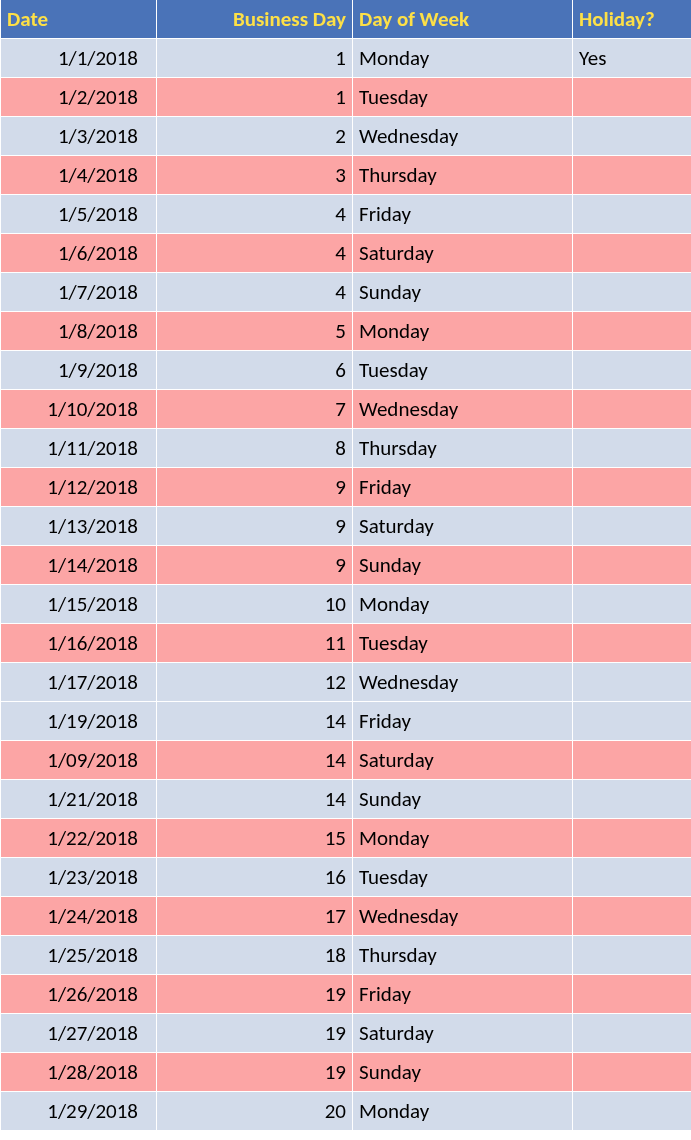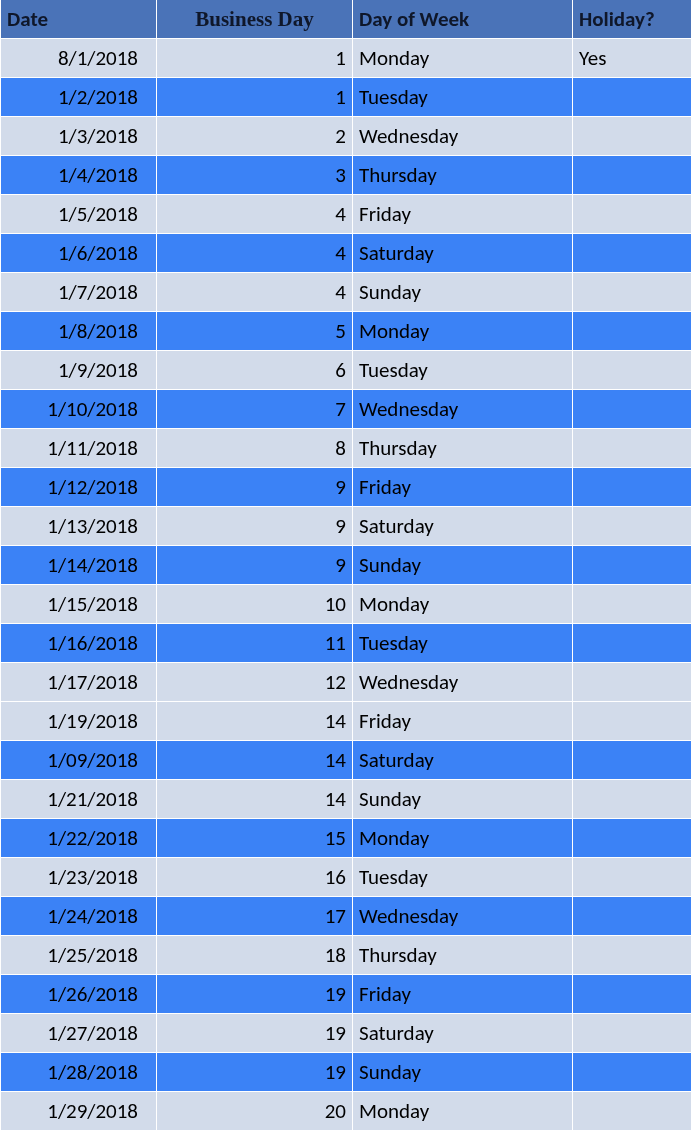--- a/index.html
+++ b/index.html
@@ -11,46 +11,46 @@
     color: #000000;
     width: 691px;
   }
   table {
     border-collapse: collapse;
     width: 691px;
     table-layout: fixed;
   }
   th {
     background: #4a73b8;
-    color: #0f172a;
+    color: #fde047;
     text-align: left;
     padding: 6px 8px 6px 8px;
     font-weight: bold;
     border: 1px solid #ffffff;
     border-top: none;
   }
   td {
     padding: 6px 8px 6px 8px;
     border: 1px solid #ffffff;
     vertical-align: middle;
     height: 25px;
   }
   tr.odd td {
     background: #d2dbea;
   }
   tr.even td {
-    background: #3b82f6;
+    background: #fca5a5;
   }
   .col-date { width: 156px; text-align: right; padding-right: 18px; }
   .col-bday { width: 196px; text-align: right; padding-right: 6px; }
   .col-dow  { width: 220px; text-align: left; padding-left: 6px; }
   .col-hol  { width: 156px; text-align: left; padding-left: 6px; }
 
   th.col-date { text-align: left; padding-left: 6px; }
-  th.col-bday { text-align: center; padding-left: 6px; font-family: Liberation Serif, serif; }
+  th.col-bday { text-align: right; padding-left: 6px; }
   th.col-dow  { text-align: left; padding-left: 6px; }
   th.col-hol  { text-align: left; padding-left: 6px; }
 </style>
 </head>
 <body>
 
 <table>
   <colgroup>
     <col class="col-date">
     <col class="col-bday">
@@ -60,21 +60,21 @@
   <thead>
     <tr>
       <th class="col-date">Date</th>
       <th class="col-bday">Business Day</th>
       <th class="col-dow">Day of Week</th>
       <th class="col-hol">Holiday?</th>
     </tr>
   </thead>
   <tbody id="tbody">
       <tr class="odd">
-        <td class="col-date">8/1/2018</td>
+        <td class="col-date">1/1/2018</td>
         <td class="col-bday">1</td>
         <td class="col-dow">Monday</td>
         <td class="col-hol">Yes</td>
       </tr>
       <tr class="even">
         <td class="col-date">1/2/2018</td>
         <td class="col-bday">1</td>
         <td class="col-dow">Tuesday</td>
         <td class="col-hol"></td>
       </tr>

